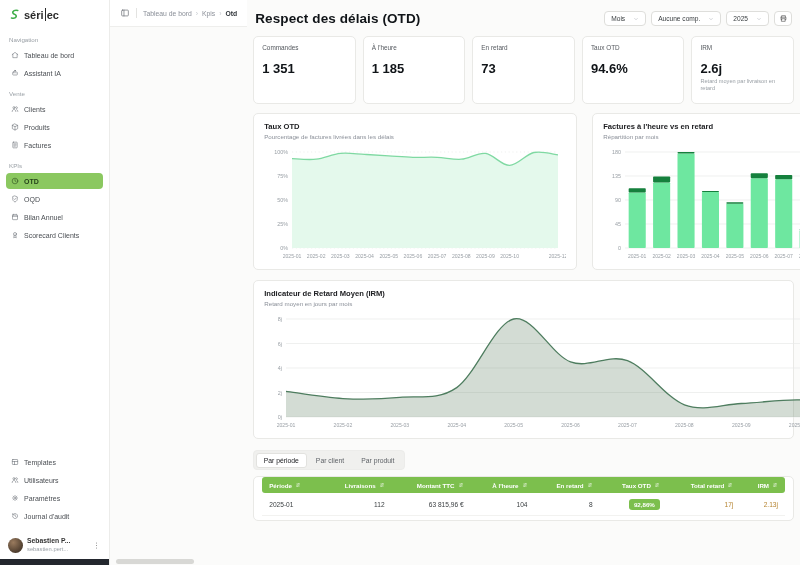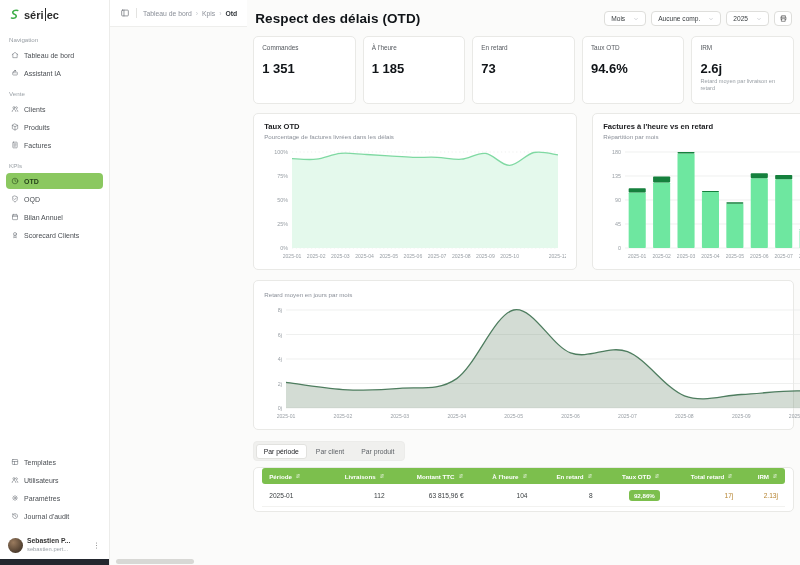--- a/index.html
+++ b/index.html
@@ -421,20 +421,21 @@
                 <text x="278.37500000000006" y="113" text-anchor="middle" font-size="5" fill="#9aa0a6">2025-11</text>
                 <rect x="294.2458333333334" y="61.4" width="17.091666666666665" height="41.6" fill="#6ee7a0" rx="0.8"></rect>
                 <rect x="294.2458333333334" y="60.333333333333336" width="17.091666666666665" height="1.0666666666666629" fill="#15803d" rx="0.8"></rect>
                 <text x="302.79166666666674" y="113" text-anchor="middle" font-size="5" fill="#9aa0a6">2025-12</text>
               </svg>
             </div>
         </section>
       </div>
 
       <section class="card chart-card irm-card" id="chart-card-2">
+        <div class="card-title">Indicateur de Retard Moyen (IRM)</div>
         <div class="card-sub">Retard moyen en jours par mois</div>
         <div class="chart-box">
             <svg width="656" height="118" viewBox="0 0 656 118">
               <line x1="22" x2="648" y1="105" y2="105" stroke="#e8e9e8" stroke-width="0.7"></line>
               <text x="18" y="107" text-anchor="end" font-size="5.4" fill="#9aa0a6">0j</text>
               <line x1="22" x2="648" y1="80.5" y2="80.5" stroke="#e8e9e8" stroke-width="0.7"></line>
               <text x="18" y="82.5" text-anchor="end" font-size="5.4" fill="#9aa0a6">2j</text>
               <line x1="22" x2="648" y1="56" y2="56" stroke="#e8e9e8" stroke-width="0.7"></line>
               <text x="18" y="58" text-anchor="end" font-size="5.4" fill="#9aa0a6">4j</text>
               <line x1="22" x2="648" y1="31.5" y2="31.5" stroke="#e8e9e8" stroke-width="0.7"></line>

